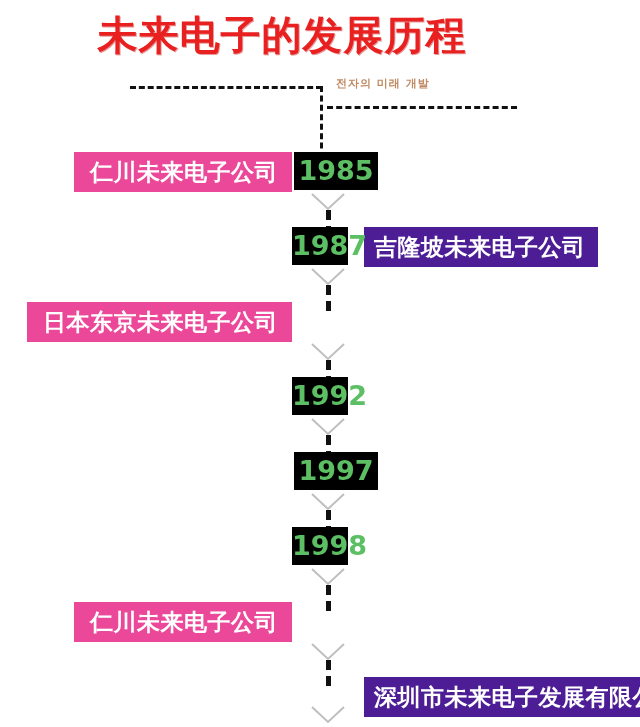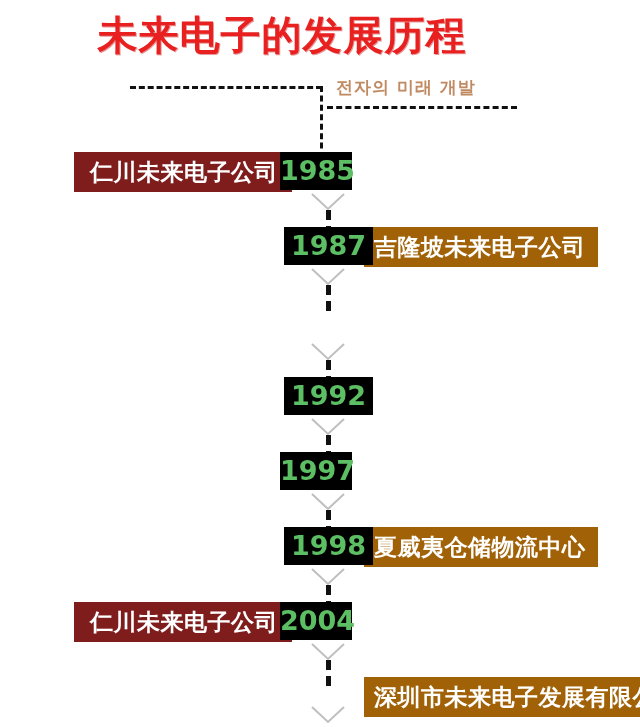--- a/index.html
+++ b/index.html
@@ -53,21 +53,21 @@
     left: 327px;
     top: 106px;
     width: 190px;
     height: 0;
     border-top: 3px dashed #111111;
   }
   #subtitle {
     position: absolute;
     left: 336px;
     top: 76px;
-    font-size: 17px;
+    font-size: 11px;
     font-weight: bold;
     color: #c08a62;
     letter-spacing: 1px;
     white-space: nowrap;
     text-align: right;
   }
 
   
   .row {
     position: absolute;
@@ -81,51 +81,51 @@
     height: 40px;
     line-height: 40px;
     color: #ffffff;
     font-size: 23px;
     font-weight: bold;
     white-space: nowrap;
     letter-spacing: 0.5px;
     box-sizing: border-box;
   }
   .label-box.left {
-    background: #7f1d1d;
+    background: #ec4899;
     right: 348px;
     padding: 0 14px 0 16px;
     text-align: left;
   }
   .label-box.right {
-    background: #a16207;
+    background: #4c1d95;
     left: 364px;
     padding: 0 12px 0 10px;
     text-align: left;
   }
 
   .year-box {
     position: absolute;
     height: 38px;
     line-height: 38px;
     background: #000000;
     color: #5cbf63;
     font-size: 27px;
     font-weight: bold;
     letter-spacing: 0px;
     text-align: center;
     box-sizing: border-box;
   }
   .year-box.pos-left {
-    left: 280px;
-    width: 72px;
+    left: 294px;
+    width: 84px;
   }
   .year-box.pos-right {
-    left: 284px;
-    width: 89px;
+    left: 292px;
+    width: 56px;
   }
 
   
   .connector {
     position: absolute;
     left: 306px;
     width: 44px;
     height: 44px;
   }
   .connector .chev {
@@ -185,20 +185,21 @@
     </div>
     <div class="connector" style="top: 267px;">
       <span class="chev">
         <svg width="44" height="20" viewBox="0 0 44 20">
           <polyline points="6,2 22,17 38,2" fill="none" stroke="#bfbfbf" stroke-width="2"></polyline>
         </svg>
       </span>
       <span class="dashes"></span>
     </div>
     <div class="row" style="top: 302px;">
+      <div class="label-box left">日本东京未来电子公司</div>
     </div>
     <div class="connector" style="top: 342px;">
       <span class="chev">
         <svg width="44" height="20" viewBox="0 0 44 20">
           <polyline points="6,2 22,17 38,2" fill="none" stroke="#bfbfbf" stroke-width="2"></polyline>
         </svg>
       </span>
       <span class="dashes"></span>
     </div>
     <div class="row" style="top: 377px;">
@@ -217,34 +218,32 @@
     </div>
     <div class="connector" style="top: 492px;">
       <span class="chev">
         <svg width="44" height="20" viewBox="0 0 44 20">
           <polyline points="6,2 22,17 38,2" fill="none" stroke="#bfbfbf" stroke-width="2"></polyline>
         </svg>
       </span>
       <span class="dashes"></span>
     </div>
     <div class="row" style="top: 527px;">
-      <div class="label-box right">夏威夷仓储物流中心</div>
       <div class="year-box pos-right">1998</div>
     </div>
     <div class="connector" style="top: 567px;">
       <span class="chev">
         <svg width="44" height="20" viewBox="0 0 44 20">
           <polyline points="6,2 22,17 38,2" fill="none" stroke="#bfbfbf" stroke-width="2"></polyline>
         </svg>
       </span>
       <span class="dashes"></span>
     </div>
     <div class="row" style="top: 602px;">
       <div class="label-box left">仁川未来电子公司</div>
-      <div class="year-box pos-left">2004</div>
     </div>
     <div class="connector" style="top: 642px;">
       <span class="chev">
         <svg width="44" height="20" viewBox="0 0 44 20">
           <polyline points="6,2 22,17 38,2" fill="none" stroke="#bfbfbf" stroke-width="2"></polyline>
         </svg>
       </span>
       <span class="dashes"></span>
     </div>
     <div class="row" style="top: 677px;">

